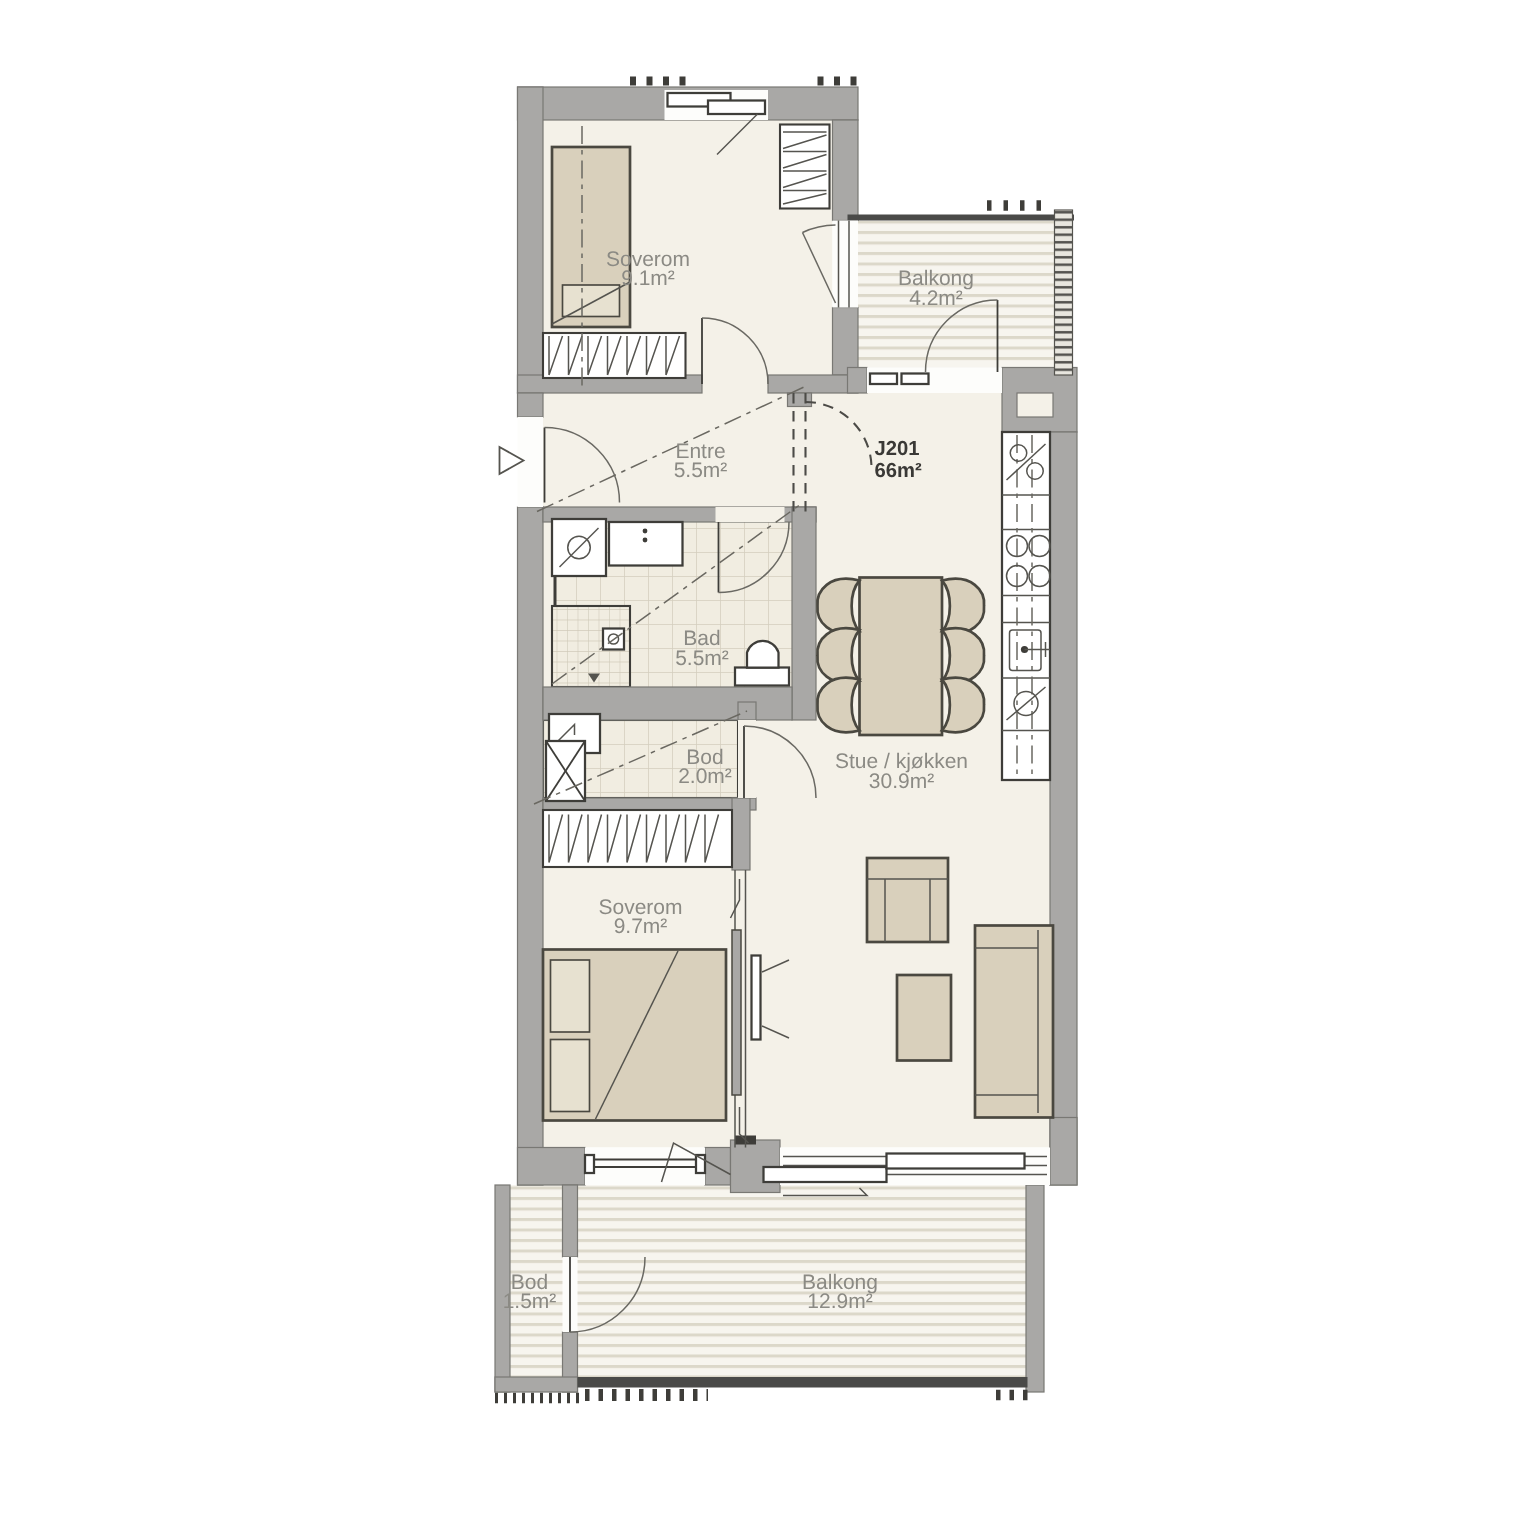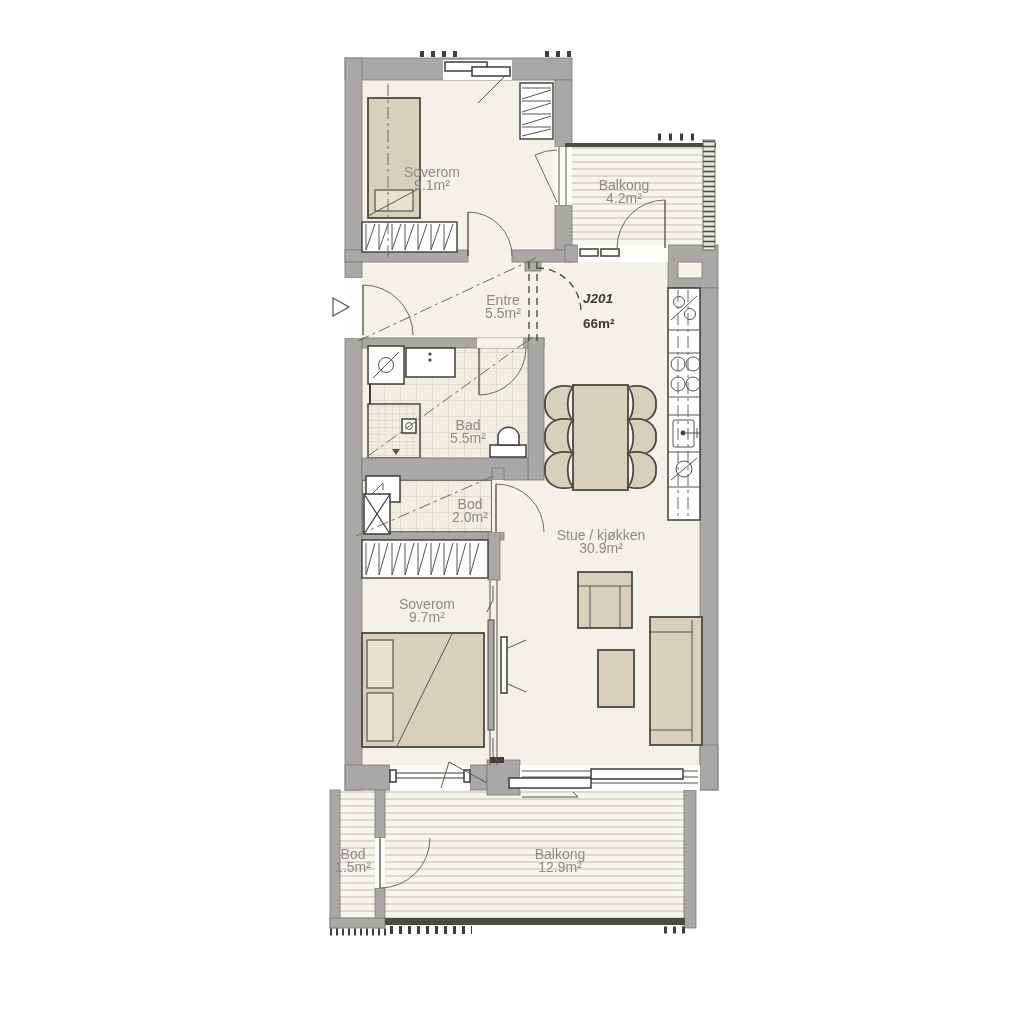--- a/index.html
+++ b/index.html
@@ -22,21 +22,21 @@
   .arc{stroke:#6a6963;stroke-width:1;fill:none;}
   .dash{stroke:#4c4b47;stroke-width:1.4;fill:none;stroke-dasharray:7 5;}
   .dashdot{stroke:#6a6861;stroke-width:1;fill:none;stroke-dasharray:12 4 3 4;}
   .tick{stroke:var(--outline);}
   .rail{fill:#4a4a48;}
   
   .room-label{position:absolute;transform:translate(-50%,-50%);text-align:center;
     font-size:14px;line-height:13px;color:var(--label);white-space:nowrap;}
   .unit-label{position:absolute;font-size:13.5px;font-weight:bold;color:#3a3936;}
   .unit-label span{display:block;}
-  .unit-label .ul-id{margin-bottom:10px;font-style:italic;}
+  .unit-label .ul-id{}
 </style>
 </head>
 <body>
 
 <div class="plan">
 <svg width="1024" height="1024" viewBox="0 0 1024 1024">
   <defs>
     <pattern id="tileP" width="16" height="16" patternUnits="userSpaceOnUse">
       <rect width="16" height="16" fill="#f1ede1"></rect>
       <path d="M16,0 H0 V16" fill="none" stroke="#d4cebe" stroke-width="1"></path>
@@ -354,33 +354,33 @@
 </div>
 
 <div class="room-label" style="left:432px;top:179px;">
   <span style="display:block">Soverom</span>
   <span style="display:block">9.1m²</span>
 </div>
 <div class="room-label" style="left:624px;top:192px;">
   <span style="display:block">Balkong</span>
   <span style="display:block">4.2m²</span>
 </div>
-<div class="room-label" style="left:467px;top:307px;margin-left:36px;">
+<div class="room-label" style="left:467px;top:307px;">
   <span style="display:block">Entre</span>
   <span style="display:block">5.5m²</span>
 </div>
 <div class="room-label" style="left:468px;top:432px;">
   <span style="display:block">Bad</span>
   <span style="display:block">5.5m²</span>
 </div>
 <div class="room-label" style="left:470px;top:511px;">
   <span style="display:block">Bod</span>
   <span style="display:block">2.0m²</span>
 </div>
-<div class="room-label" style="left:601px;top:542px;">
+<div class="room-label" style="left:601px;top:514px;">
   <span style="display:block">Stue / kjøkken</span>
   <span style="display:block">30.9m²</span>
 </div>
 <div class="room-label" style="left:427px;top:611px;">
   <span style="display:block">Soverom</span>
   <span style="display:block">9.7m²</span>
 </div>
 <div class="room-label" style="left:353px;top:861px;">
   <span style="display:block">Bod</span>
   <span style="display:block">1.5m²</span>

